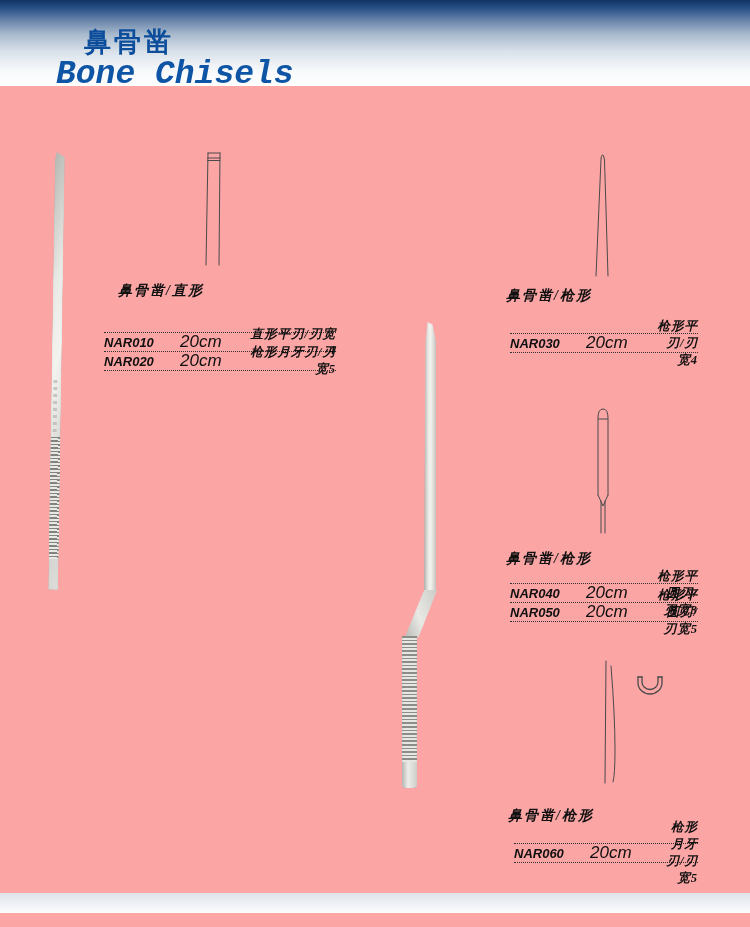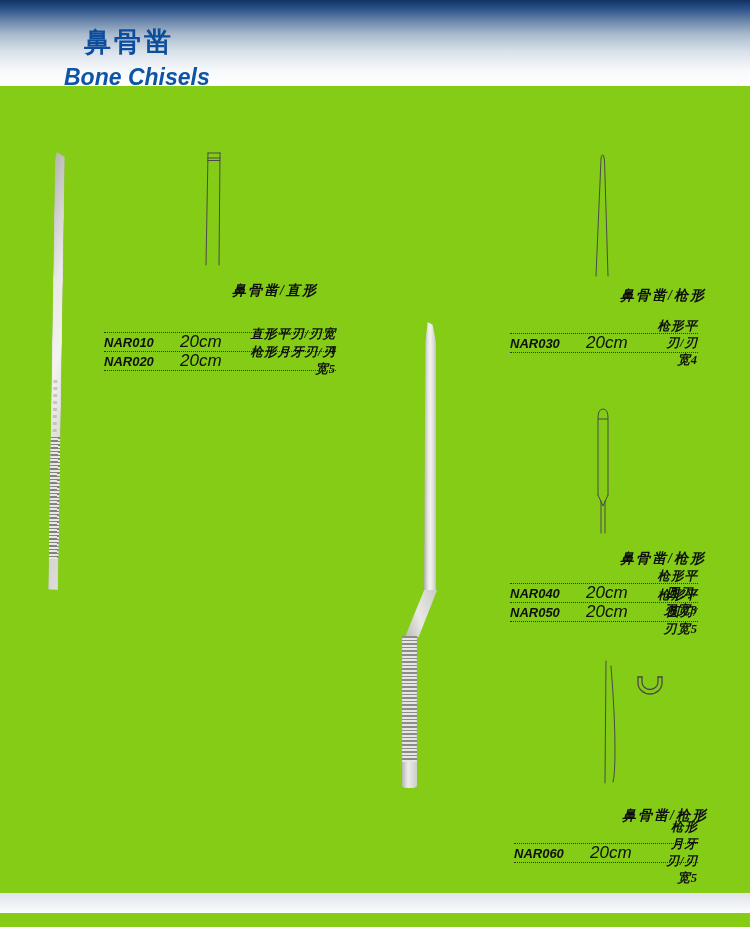--- a/index.html
+++ b/index.html
@@ -1,36 +1,36 @@
 <!DOCTYPE html>
 <html><head>
 <meta charset="utf-8">
 <style>
   html,body{margin:0;padding:0;background:#fff;}
   .page{
     position:relative;
     width:750px;height:927px;
-    background:#84cc16;
+    background:#fca5a5;
     font-family:"Liberation Sans",sans-serif;
     overflow:hidden;
   }
   
   .hdr{
     position:absolute;left:0;top:0;width:750px;height:86px;
     background:linear-gradient(180deg,#123061 0%,#1c4478 5%,#33598d 12%,#6e89ad 25%,#a9bacd 40%,#d9e1ea 60%,#f7f9fb 82%,#ffffff 100%);
   }
   .title-zh{
     position:absolute;left:84px;top:24px;margin:0;
     font-size:27px;font-weight:bold;letter-spacing:3px;
     color:#0d4e9c;font-family:"Liberation Sans",sans-serif;
   }
   .title-en{
-    position:absolute;left:56px;top:56px;margin:8px;
-    font-size:23px;font-weight:bold;font-style:italic;
-    color:#0f55a5;font-family:Liberation Sans, sans-serif;
+    position:absolute;left:56px;top:56px;margin:0;
+    font-size:33px;font-weight:bold;font-style:italic;
+    color:#0f55a5;font-family:Liberation Mono, monospace;
   }
   .usage{
     position:absolute;left:57px;top:105px;margin:0;
     font-size:15px;font-weight:bold;color:#151515;letter-spacing:1px;
   }
   
   .rod{
     position:absolute;left:55px;top:152px;width:10px;height:438px;
     transform:rotate(0.9deg);transform-origin:top center;
     background:linear-gradient(105deg,#b5b5b1 0%,#e9e9e6 30%,#f3f3f0 48%,#cfcfcb 78%,#dddDD9 100%);
@@ -67,21 +67,21 @@
     position:absolute;left:0;bottom:0;width:100%;height:26px;
     background:linear-gradient(to right,#b5b5b1 0%,#ececea 40%,#cdcdc9 100%);
     border-radius:0 0 4px 4px;
   }
   
   .draw{position:absolute;}
   .draw path,.draw line{stroke:#4a4a4a;stroke-width:1;fill:none;stroke-linecap:round;}
   .draw .thick{stroke-width:1.3;}
   
   .slabel{
-    position:absolute;margin:0;text-align:right;
+    position:absolute;margin:0;text-align:left;
     font-family:"Liberation Serif",serif;font-style:italic;font-weight:bold;
     font-size:14px;color:#111;letter-spacing:2px;
   }
   .spec-table{position:absolute;border-top:1px dotted #333;}
   .trow{
     display:flex;align-items:center;height:18px;
     border-bottom:1px dotted #333;
   }
   .tcode{
     width:76px;font-style:italic;font-weight:bold;font-size:13px;color:#101010;

